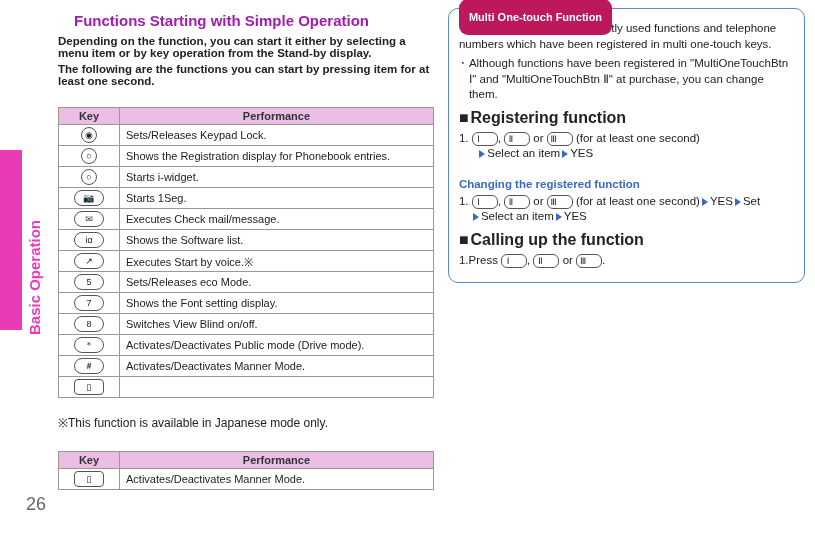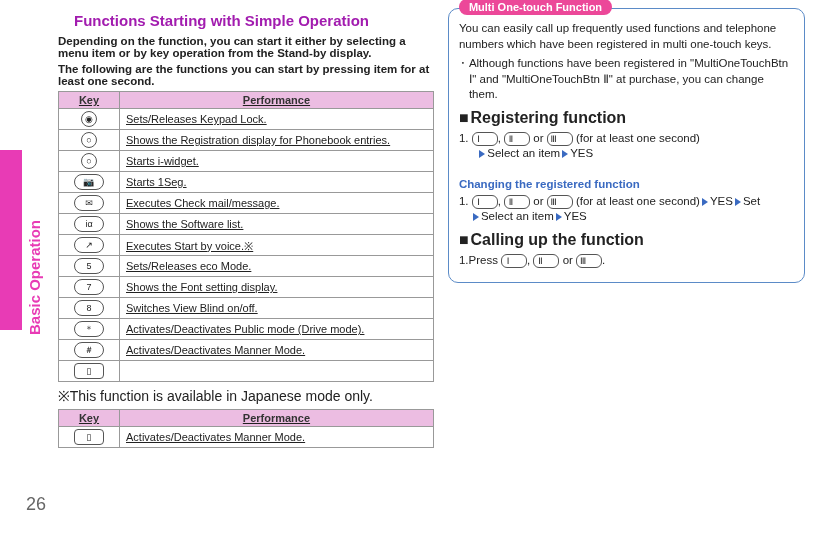--- a/index.html
+++ b/index.html
@@ -55,23 +55,22 @@
   h2.section {
     margin: 4px 0 6px 16px;
     color: #a21caf;
     font-size: 15px;
     font-weight: bold;
   }
   .bold { font-weight: bold; }
   table.keytable {
     width: 100%;
     border-collapse: collapse;
-    margin-top: 4px;
+    margin-top: 20px;
     font-size: 11px;
-    text-decoration: underline;
   }
   table.keytable th {
     background: #ecbde2;
     color: #333;
     font-weight: bold;
     padding: 2px 6px;
     border: 1px solid #999;
     text-align: center;
   }
   table.keytable td {
@@ -90,47 +89,47 @@
     border: 1px solid #555;
     border-radius: 8px;
     font-size: 9px;
     line-height: 14px;
     padding: 0 3px;
     text-align: center;
   }
   .keyicon.circle { border-radius: 50%; width: 14px; min-width: 14px; padding: 0; }
   .keyicon.rect { border-radius: 4px; }
   .note {
-    font-size: 14px;
-    margin-top: 4px;
+    font-size: 12px;
+    margin-top: 16px;
   }
   .sub-head {
     font-weight: bold;
     font-size: 16px;
     margin-top: 6px;
   }
   .sub-head::before {
     content: "■";
     margin-right: 2px;
   }
   .callout {
     border: 1px solid #5b8bc7;
     border-radius: 10px;
     padding: 8px 10px 10px 10px;
     position: relative;
   }
   .callout-title {
     position: absolute;
     top: -10px;
     left: 10px;
-    background: #ec4899;
+    background: #be185d;
     color: #fff;
     font-weight: bold;
     font-size: 11px;
-    padding: 2px 10px;
+    padding: 12px 10px;
     border-radius: 9px;
   }
   .callout p { margin: 4px 0; line-height: 1.35; }
   .bullet { padding-left: 10px; position: relative; }
   .bullet::before { content: "・"; position: absolute; left: -2px; }
   .link { color: #3a6ac1; font-weight: bold; }
   .tri {
     display: inline-block;
     width: 0; height: 0;
     border-top: 4px solid transparent;

